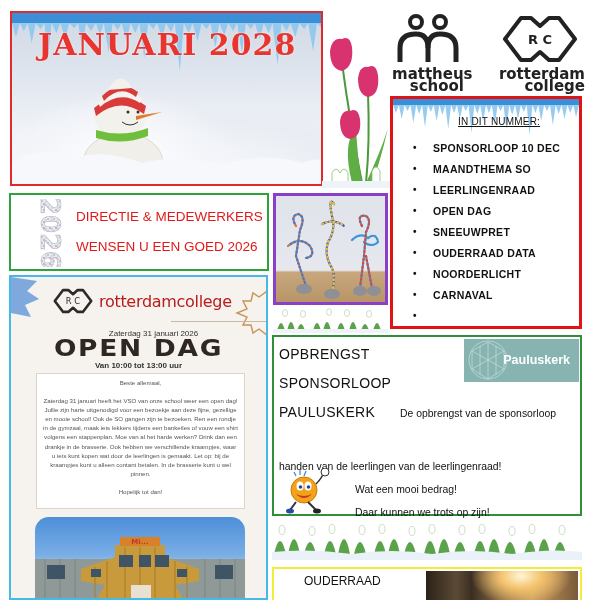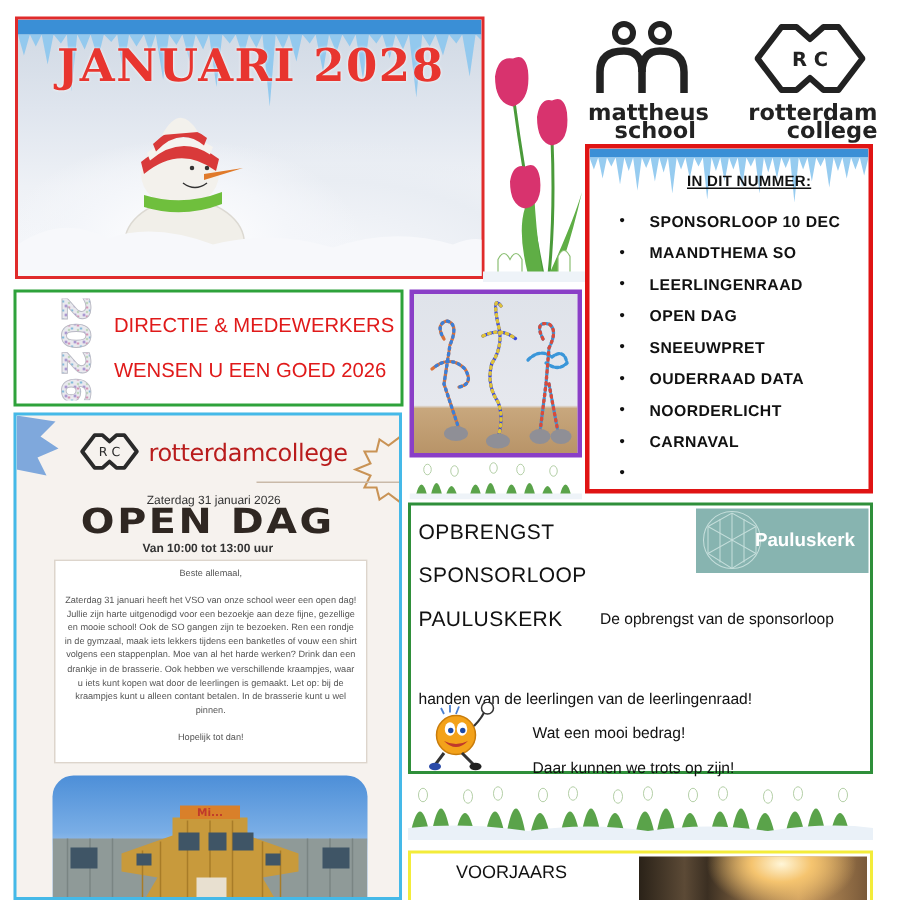--- a/index.html
+++ b/index.html
@@ -35,21 +35,21 @@
   #logo-rc { left: 495px; top: 14px; width: 90px; height: 82px; text-align: center; }
   .logo-text { font-family: "DejaVu Sans", sans-serif; font-weight: bold; font-size: 15px; line-height: 12px; color: #222; text-align: right; }
 
   
   #toc {
     left: 390px; top: 96px; width: 192px; height: 233px;
     border: 3px solid #e01414; background: #fff; overflow: hidden;
   }
   #toc .icicles { position: absolute; left: 0; top: 0; width: 100%; height: 40px; }
   #toc .toc-heading {
-    position: absolute; left: 17px; top: 17px; font-weight: bold; font-size: 10px;
+    position: absolute; left: 17px; top: 17px; font-weight: normal; font-size: 10px;
     color: #111; text-decoration: underline; letter-spacing: 0.2px; padding-left: 48px;
   }
   #toc ul { position: absolute; left: 8px; top: 38px; list-style: none; }
   #toc li {
     height: 21px; display: flex; align-items: center; font-weight: bold;
     font-size: 10.5px; color: #111; letter-spacing: 0.3px;
   }
   #toc li .bullet { width: 32px; padding-left: 12px; font-size: 10px; }
 
   
@@ -75,21 +75,21 @@
   
   .snowdrops { position: absolute; }
 
   
   #openday {
     left: 9px; top: 275px; width: 259px; height: 325px;
     border: 2px solid #45b9e8; background: #f6f2ee; overflow: hidden;
   }
   #openday .rc-row { position: absolute; left: 42px; top: 8px; height: 32px; display: flex; align-items: center; gap: 6px; }
   #openday .rc-name { font-family: "DejaVu Sans", sans-serif; font-size: 16px; color: #b91c1c; letter-spacing: -0.3px; }
-  #openday .date { position: absolute; left: 4px; width: 100%; top: 52px; text-align: center; font-size: 8px; color: #333; }
+  #openday .date { position: absolute; left: 15px; width: 100%; top: 52px; text-align: center; font-size: 8px; color: #333; }
   #openday .big { position: absolute; left: 0; width: 100%; top: 58px; text-align: center;
     font-family: "DejaVu Sans", sans-serif; font-weight: 900; font-size: 23px; color: #2f2722;
     letter-spacing: 1.5px; transform: scaleX(1.15); }
   #openday .time { position: absolute; left: 0; width: 100%; top: 84px; text-align: center; font-size: 8px; color: #333; font-weight: bold; }
   #openday .letter {
     position: absolute; left: 25px; top: 96px; width: 209px; height: 136px;
     background: #fff; border: 1px solid #ddd5cc; padding: 4px 6px;
     font-size: 6.1px; line-height: 9.1px; color: #555; text-align: center;
   }
   #openday .letter p { margin-bottom: 0; }
@@ -420,15 +420,15 @@
       <ellipse cx="190" cy="12" rx="3" ry="4.5"></ellipse>
     <ellipse cx="210" cy="11" rx="3" ry="4.5"></ellipse>
       <ellipse cx="240" cy="13" rx="3" ry="4.5"></ellipse>
     <ellipse cx="260" cy="11" rx="3" ry="4.5"></ellipse>
       <ellipse cx="290" cy="12" rx="3" ry="4.5"></ellipse>
   </g>
   <path d="M0,34 Q40,30 80,36 Q120,30 160,36 Q200,30 240,36 Q280,30 310,34 L310,42 L0,42 Z" fill="#eaf1f8"></path>
 </svg>
 
 <div id="spring" class="abs">
-  <div class="label">VOORJAARS</div>
+  <div class="label">OUDERRAAD</div>
   <div class="photo"></div>
 </div>
 
 </body></html>

